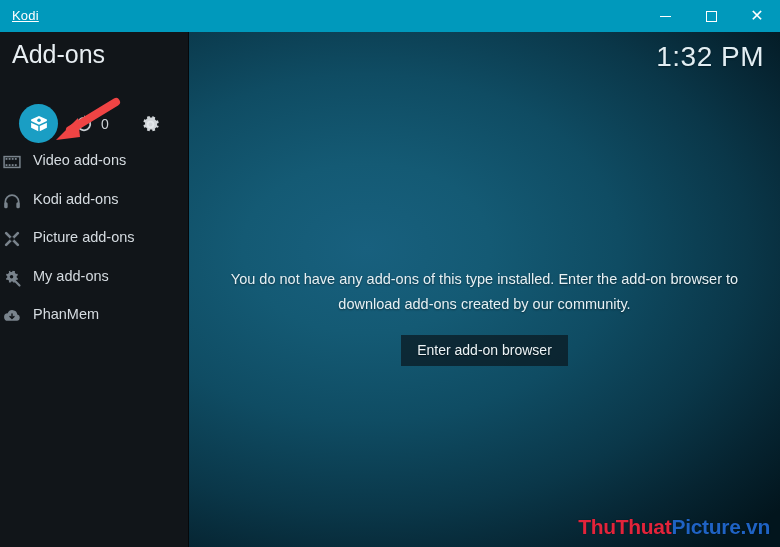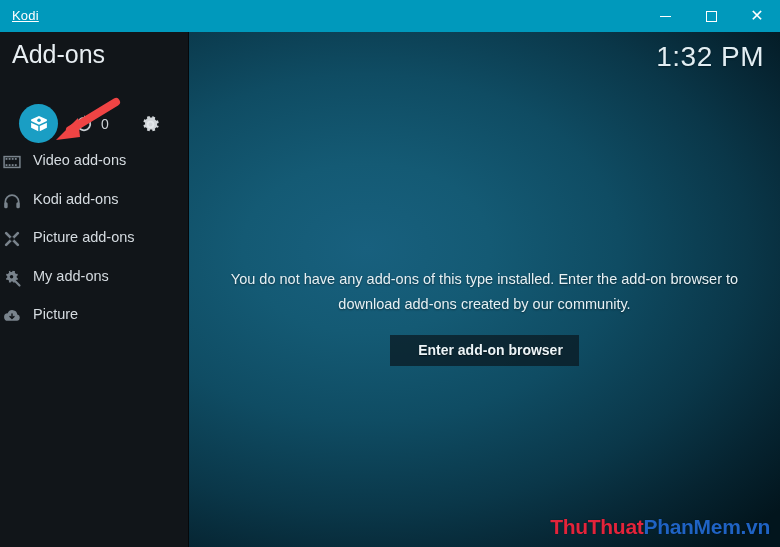--- a/index.html
+++ b/index.html
@@ -98,29 +98,28 @@
     margin: 4px auto;
     width: 548px;
     font-size: 14.5px;
     color: #e7f1f5;
     line-height: 25px;
     text-shadow: 0 1px 2px rgba(0,0,0,0.45);
   }
   .browser-btn {
     display: inline-block;
     margin-top: 14px;
-    padding: 6px 16px 7px 28px;
+    padding: 6px 16px 7px 16px;
     background: rgba(10,22,29,0.70);
     color: #ecf4f7;
     font-size: 14px;
     line-height: 18px;
     border: none;
     font-family: "Liberation Sans", sans-serif;
     text-shadow: 0 1px 1px rgba(0,0,0,0.5);
-    font-weight: bold;
   }
 
   
   .watermark {
     position: absolute;
     right: 10px;
     bottom: 8px;
     font-size: 21px;
     font-weight: bold;
     letter-spacing: -0.3px;
@@ -250,21 +249,21 @@
   <div class="content">
 
     <div class="clock">1:32 PM</div>
 
     <div class="empty-block">
       <p class="empty-msg">You do not have any add-ons of this type installed. Enter the add-on browser to download add-ons created by our community.</p>
       <button class="browser-btn">Enter add-on browser</button>
     </div>
 
     <div class="watermark">
-      <span class="wm-a">ThuThuat</span><span class="wm-b">PhanMem.vn</span>
+      <span class="wm-a">ThuThuat</span><span class="wm-b">Picture.vn</span>
     </div>
   </div>
 
   <div class="sidebar">
 
     <div class="page-title">Add-ons</div>
 
     <div class="toolbar">
 
       <div class="tool tool-pkg">
@@ -359,18 +358,18 @@
         <span class="menu-label">My add-ons</span>
       </div>
 
       <div class="menu-item">
         <span class="menu-icon">
           <svg width="20" height="20" viewBox="0 0 24 24">
             <path fill="#79838c" d="M18.4 10.2a6 6 0 0 0-11.5-1.6A4.6 4.6 0 0 0 7.3 17.8h11a3.9 3.9 0 0 0 .1-7.6z"></path>
             <path d="M12 9.5v5.4M9.6 12.6 12 15.1 14.4 12.6" stroke="#111519" stroke-width="1.7" fill="none" stroke-linecap="round"></path>
           </svg>
         </span>
-        <span class="menu-label">Picture</span>
+        <span class="menu-label">PhanMem</span>
       </div>
 
     </div>
   </div>
 </div>
 
 </body></html>

